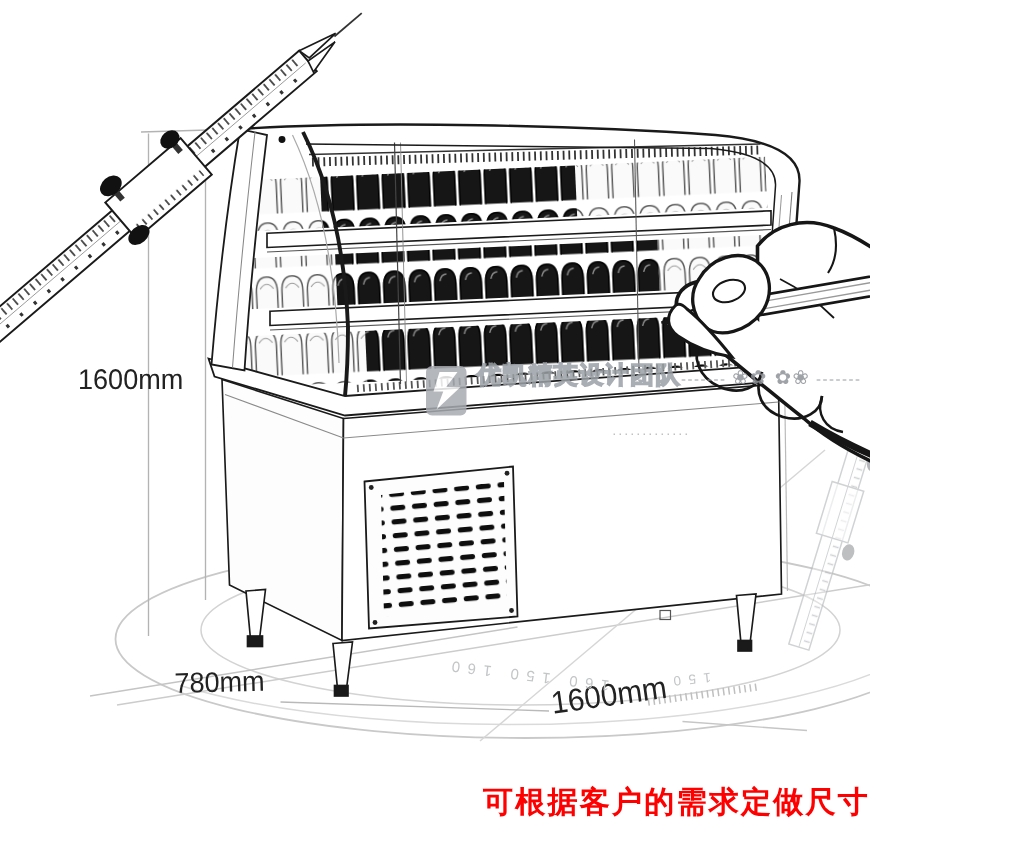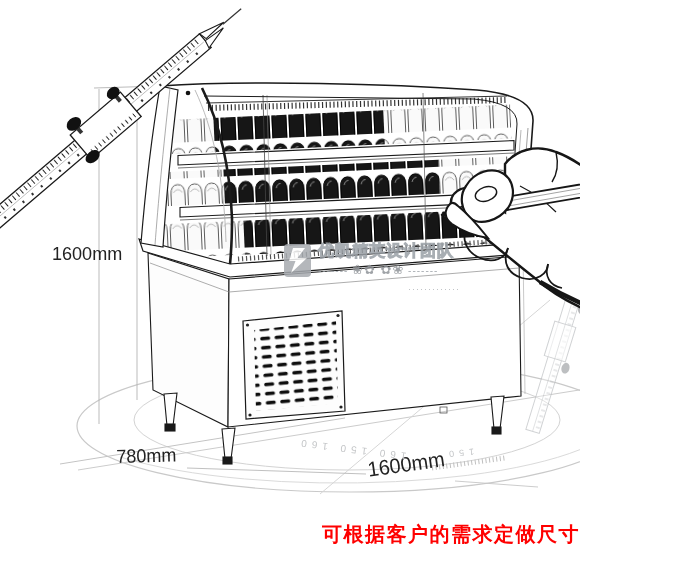--- a/index.html
+++ b/index.html
@@ -7,21 +7,21 @@
          font-family:"Liberation Sans", sans-serif;}
   .stage svg.scene{position:absolute;left:0;top:0;}
   .dim-label{position:absolute;color:#222;font-size:19px;font-weight:500;
              letter-spacing:0px;transform-origin:left top;white-space:nowrap;}
   #dim-height{left:52px;top:243px;transform:scaleX(.95);}
   #dim-depth{left:116px;top:446px;transform:rotate(-1.5deg) scaleX(.95);}
   #dim-width{left:366px;top:458px;font-size:21px;transform:rotate(-8deg) scaleX(.95);}
   .caption{position:absolute;left:0;right:0;top:521px;text-align:right;
            color:#fe0000;font-size:20px;font-weight:bold;letter-spacing:1.5px;}
   .watermark{position:absolute;left:284px;top:242px;display:flex;gap:6px;opacity:.85;}
-  .wm-col{display:flex;flex-direction:column;}
+  .wm-col{display:flex;flex-direction:row;}
   .wm-brand{font-size:16px;font-weight:bold;letter-spacing:1px;color:#dfe2e5;
             -webkit-text-stroke:1px #9aa0a6;line-height:1.1;white-space:nowrap;}
   .wm-url{font-size:11px;font-weight:bold;letter-spacing:2.5px;color:#9aa0a6;
           margin-top:3px;white-space:nowrap;}
   .wm-flourish{font-size:10px;color:#9aa0a6;letter-spacing:1px;margin-top:2px;white-space:nowrap;}
   .wm-orn{font-size:13px;color:#8f9398;}
   .wm-dots{position:absolute;left:408px;top:284px;color:#b9bcbf;font-size:9px;letter-spacing:1px;}
   .floor-mark{position:absolute;color:#c3c5c7;font-size:10px;letter-spacing:5px;
               transform-origin:center;}
   #floor-mark-main{left:296px;top:444px;transform:rotate(187deg);}

